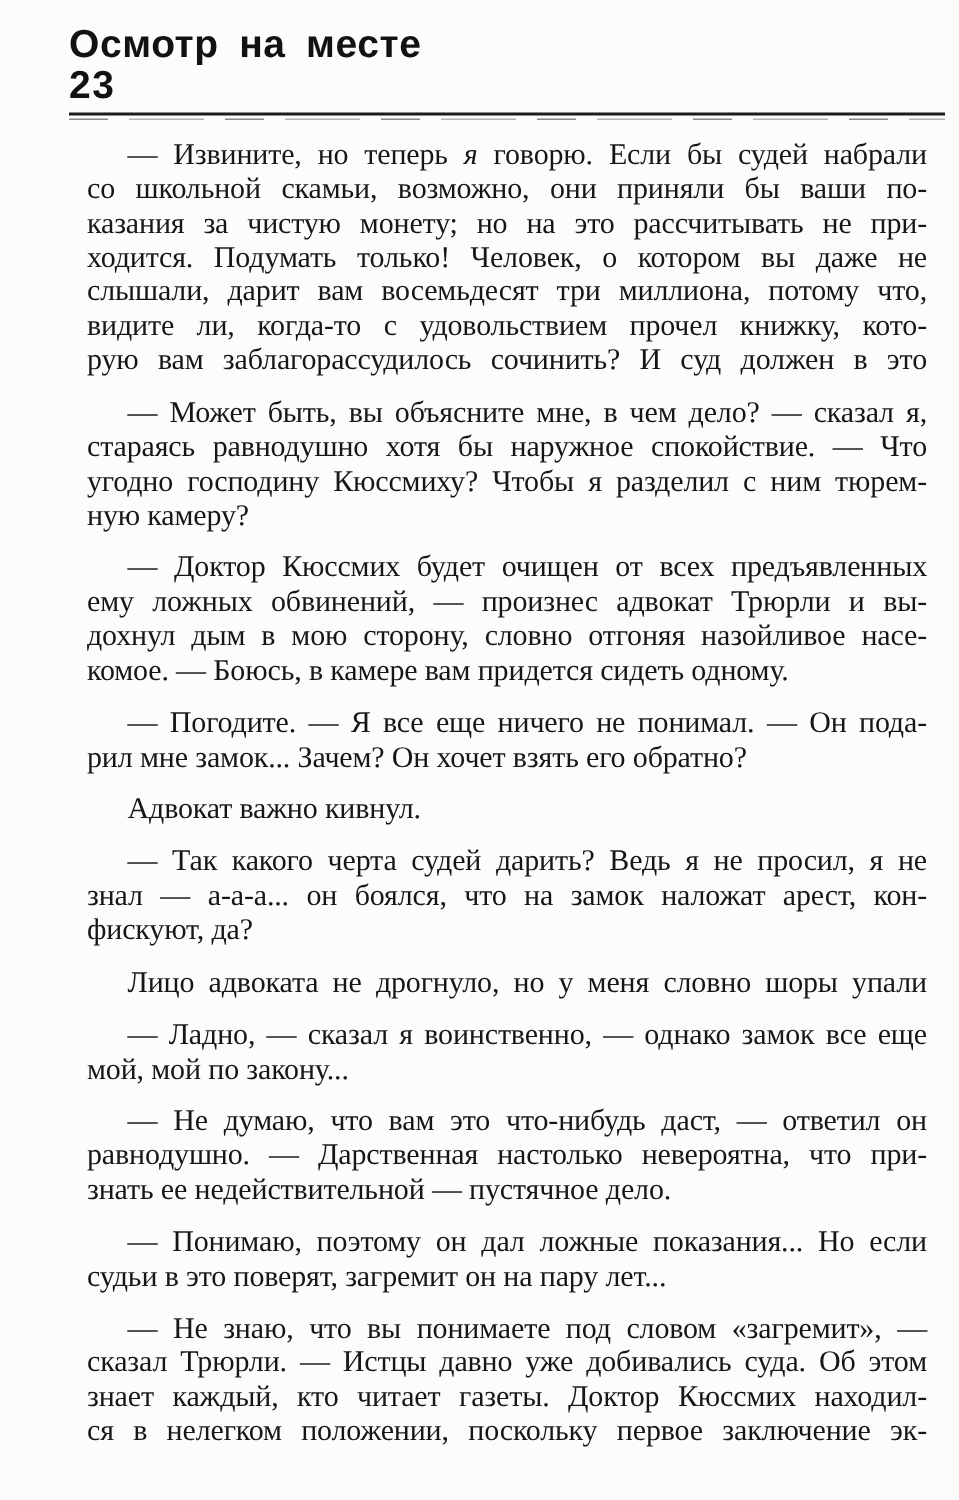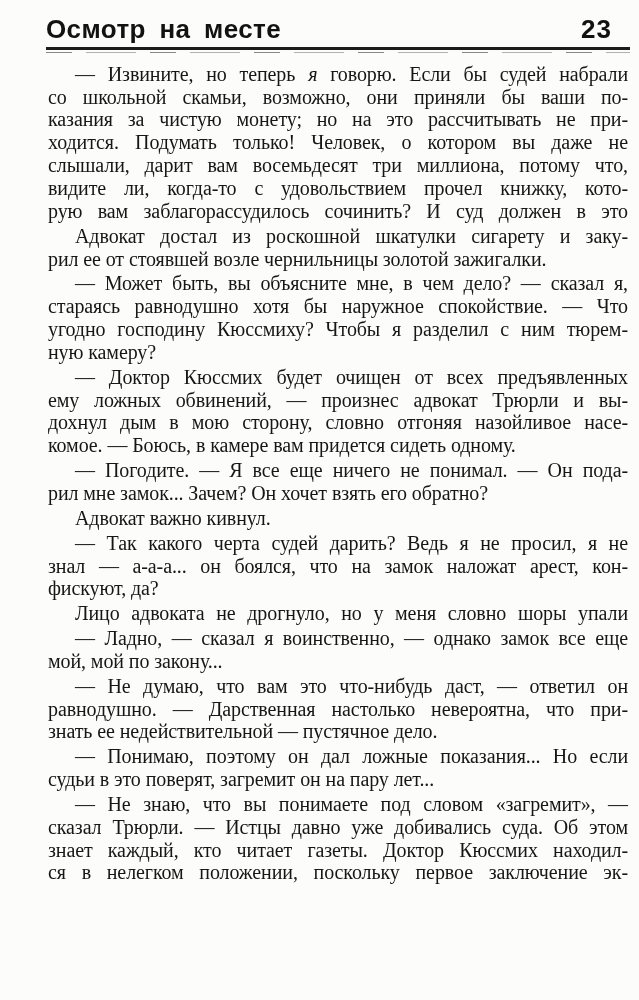--- a/index.html
+++ b/index.html
@@ -26,20 +26,21 @@
     width:584px;
     display:flex;
     align-items:baseline;
     justify-content:space-between;
     font-family:"Liberation Sans","DejaVu Sans",sans-serif;
     font-weight:bold;
     font-size:26px;
     letter-spacing:0.4px;
     line-height:1.05;
     color:#121212;
+    flex-direction:column;
   }
   .running-title{word-spacing:6px;}
   .page-number{margin-right:18px;letter-spacing:1px;}
   .header-rule{
     margin:4px 9px 0 46px;
     width:584px;
     height:2.5px;
     background:var(--rule);
     border:none;
   }
@@ -52,21 +53,21 @@
       rgba(40,40,40,.35) 40px 90px, rgba(40,40,40,0) 90px 104px);
   }
   
   .text-block{
     margin:10px 9px 0 46px;
     width:584px;
     font-size:20px;
     line-height:22.85px;
     letter-spacing:-0.1px;
   }
-  .para{margin:2px;}
+  .para{margin:12px;}
   .line{
     text-align:justify;
     text-align-last:justify;
     white-space:normal;
   }
   .line.first{text-indent:27px;}
   .line.last{text-align:left;text-align-last:left;}
   .line i{font-style:italic;}
 </style>
 </head>
@@ -83,24 +84,20 @@
 
   <div class="text-block">
       <div class="para">
         <div class="line first">— Извините, но теперь <i>я</i> говорю. Если бы судей набрали</div>
         <div class="line">со школьной скамьи, возможно, они приняли бы ваши по-</div>
         <div class="line">казания за чистую монету; но на это рассчитывать не при-</div>
         <div class="line">ходится. Подумать только! Человек, о котором вы даже не</div>
         <div class="line">слышали, дарит вам восемьдесят три миллиона, потому что,</div>
         <div class="line">видите ли, когда-то с удовольствием прочел книжку, кото-</div>
         <div class="line">рую вам заблагорассудилось сочинить? И суд должен в это</div>
-      </div>
-      <div class="para">
-        <div class="line first">Адвокат достал из роскошной шкатулки сигарету и заку-</div>
-        <div class="line last">рил ее от стоявшей возле чернильницы золотой зажигалки.</div>
       </div>
       <div class="para">
         <div class="line first">— Может быть, вы объясните мне, в чем дело? — сказал я,</div>
         <div class="line">стараясь равнодушно хотя бы наружное спокойствие. — Что</div>
         <div class="line">угодно господину Кюссмиху? Чтобы я разделил с ним тюрем-</div>
         <div class="line last">ную камеру?</div>
       </div>
       <div class="para">
         <div class="line first">— Доктор Кюссмих будет очищен от всех предъявленных</div>
         <div class="line">ему ложных обвинений, — произнес адвокат Трюрли и вы-</div>

